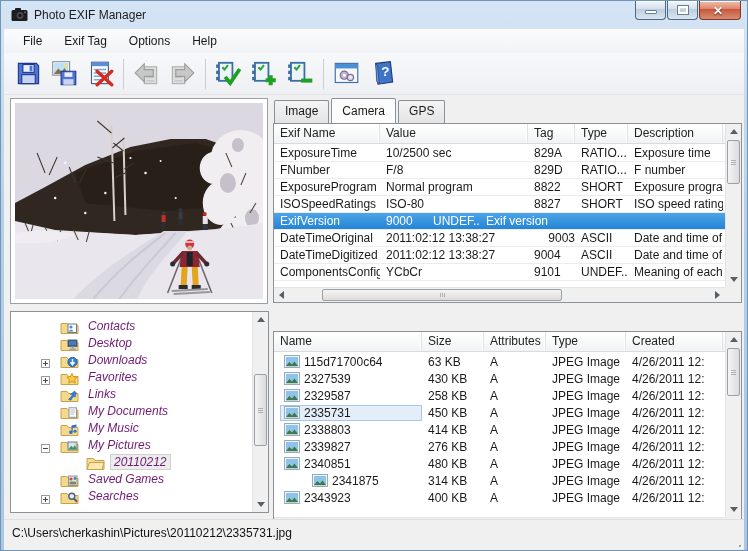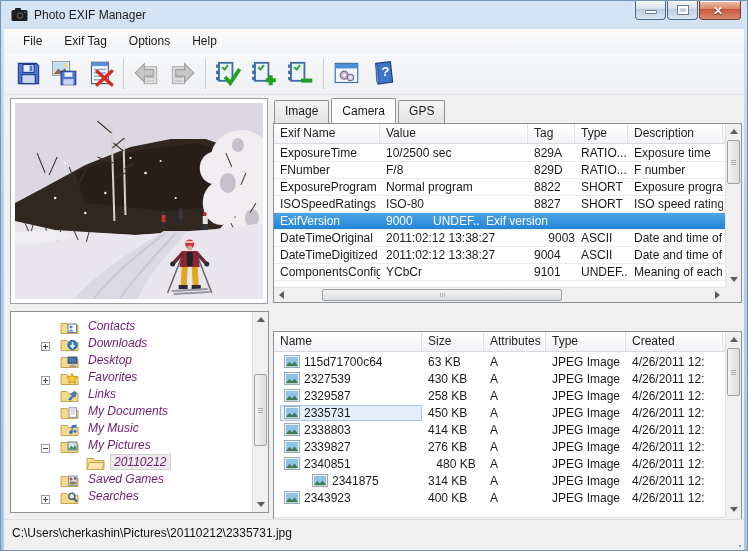--- a/index.html
+++ b/index.html
@@ -447,42 +447,42 @@
               <svg viewBox="0 0 19 14">
                 <path d="M1 3.5 h6 l1.5 2 H18 v8 H1 Z" fill="#f3d98c" stroke="#c8a24e" stroke-width="1"></path>
                 <rect x="8" y="4" width="8.5" height="8.5" fill="#fff" stroke="#6a7a8c"></rect>
                 <circle cx="11" cy="7" r="1.6" fill="#5588cc"></circle>
                 <path d="M8.8 11.5c.6-2.2 4-2.2 4.6 0z" fill="#5588cc"></path>
               </svg>
             </span>
             <span class="tlabel">Contacts</span>
           </div>
           <div class="titem lvl0">
-            <span class="expander plus"></span>
-            <span class="ticon">
-              <svg viewBox="0 0 19 14">
-                <path d="M1 3.5 h6 l1.5 2 H18 v8 H1 Z" fill="#f3d98c" stroke="#c8a24e" stroke-width="1"></path>
-                <circle cx="12.5" cy="8" r="4.6" fill="#2f7fd6" stroke="#1c5ca6"></circle>
-                <path d="M12.5 5v4M10.5 8.2l2 2.6 2-2.6" stroke="#fff" stroke-width="1.4" fill="none"></path>
-              </svg>
-            </span>
-            <span class="tlabel">Downloads</span>
-          </div>
-          <div class="titem lvl0">
             <span class="expander none"></span>
             <span class="ticon">
               <svg viewBox="0 0 19 14">
                 <path d="M1 3.5 h6 l1.5 2 H18 v8 H1 Z" fill="#f3d98c" stroke="#c8a24e" stroke-width="1"></path>
                 <rect x="8" y="3" width="9" height="6.5" fill="#27406e" stroke="#5a6a80"></rect>
                 <rect x="9" y="4" width="7" height="4.5" fill="#4a7ab8"></rect>
                 <rect x="11.5" y="9.5" width="2.5" height="2" fill="#98a2ae"></rect>
                 <rect x="9.5" y="11.5" width="6.5" height="1.4" fill="#98a2ae"></rect>
               </svg>
             </span>
             <span class="tlabel">Desktop</span>
+          </div>
+          <div class="titem lvl0">
+            <span class="expander plus"></span>
+            <span class="ticon">
+              <svg viewBox="0 0 19 14">
+                <path d="M1 3.5 h6 l1.5 2 H18 v8 H1 Z" fill="#f3d98c" stroke="#c8a24e" stroke-width="1"></path>
+                <circle cx="12.5" cy="8" r="4.6" fill="#2f7fd6" stroke="#1c5ca6"></circle>
+                <path d="M12.5 5v4M10.5 8.2l2 2.6 2-2.6" stroke="#fff" stroke-width="1.4" fill="none"></path>
+              </svg>
+            </span>
+            <span class="tlabel">Downloads</span>
           </div>
           <div class="titem lvl0">
             <span class="expander plus"></span>
             <span class="ticon">
               <svg viewBox="0 0 19 14">
                 <path d="M1 3.5 h6 l1.5 2 H18 v8 H1 Z" fill="#f3d98c" stroke="#c8a24e" stroke-width="1"></path>
                 <path d="M12 2.5l1.6 3.2 3.6.4-2.6 2.5.6 3.6-3.2-1.8-3.2 1.8.6-3.6-2.6-2.5 3.6-.4z" fill="#f7c948" stroke="#d9960a"></path>
               </svg>
             </span>
             <span class="tlabel">Favorites</span>
@@ -702,21 +702,21 @@
                 <span class="ficon">
                   <svg viewBox="0 0 16 13">
                     <rect x="0.5" y="0.5" width="15" height="12" fill="#fff" stroke="#9aaabb"></rect>
                     <rect x="1.8" y="1.8" width="12.4" height="9.4" fill="#8fc3e8"></rect>
                     <path d="M1.8 11.2l3.6-4.2 2.6 2.6 2.4-3.2 3.8 4.8z" fill="#3f7a4f"></path>
                   </svg>
                 </span>
                 <span>2340851</span>
               </span>
             </div>
-            <div class="cell" style="width: 62px; text-align: center;">480 KB</div>
+            <div class="cell" style="width: 62px;">480 KB</div>
             <div class="cell" style="width: 62px;">A</div>
             <div class="cell" style="width: 80px;">JPEG Image</div>
             <div class="cell" style="width: 97px;">4/26/2011 12:</div>
           </div>
           <div class="frow">
             <div class="cell" style="width: 148px; padding-left: 34px;">
               <span class="fname">
                 <span class="ficon">
                   <svg viewBox="0 0 16 13">
                     <rect x="0.5" y="0.5" width="15" height="12" fill="#fff" stroke="#9aaabb"></rect>

